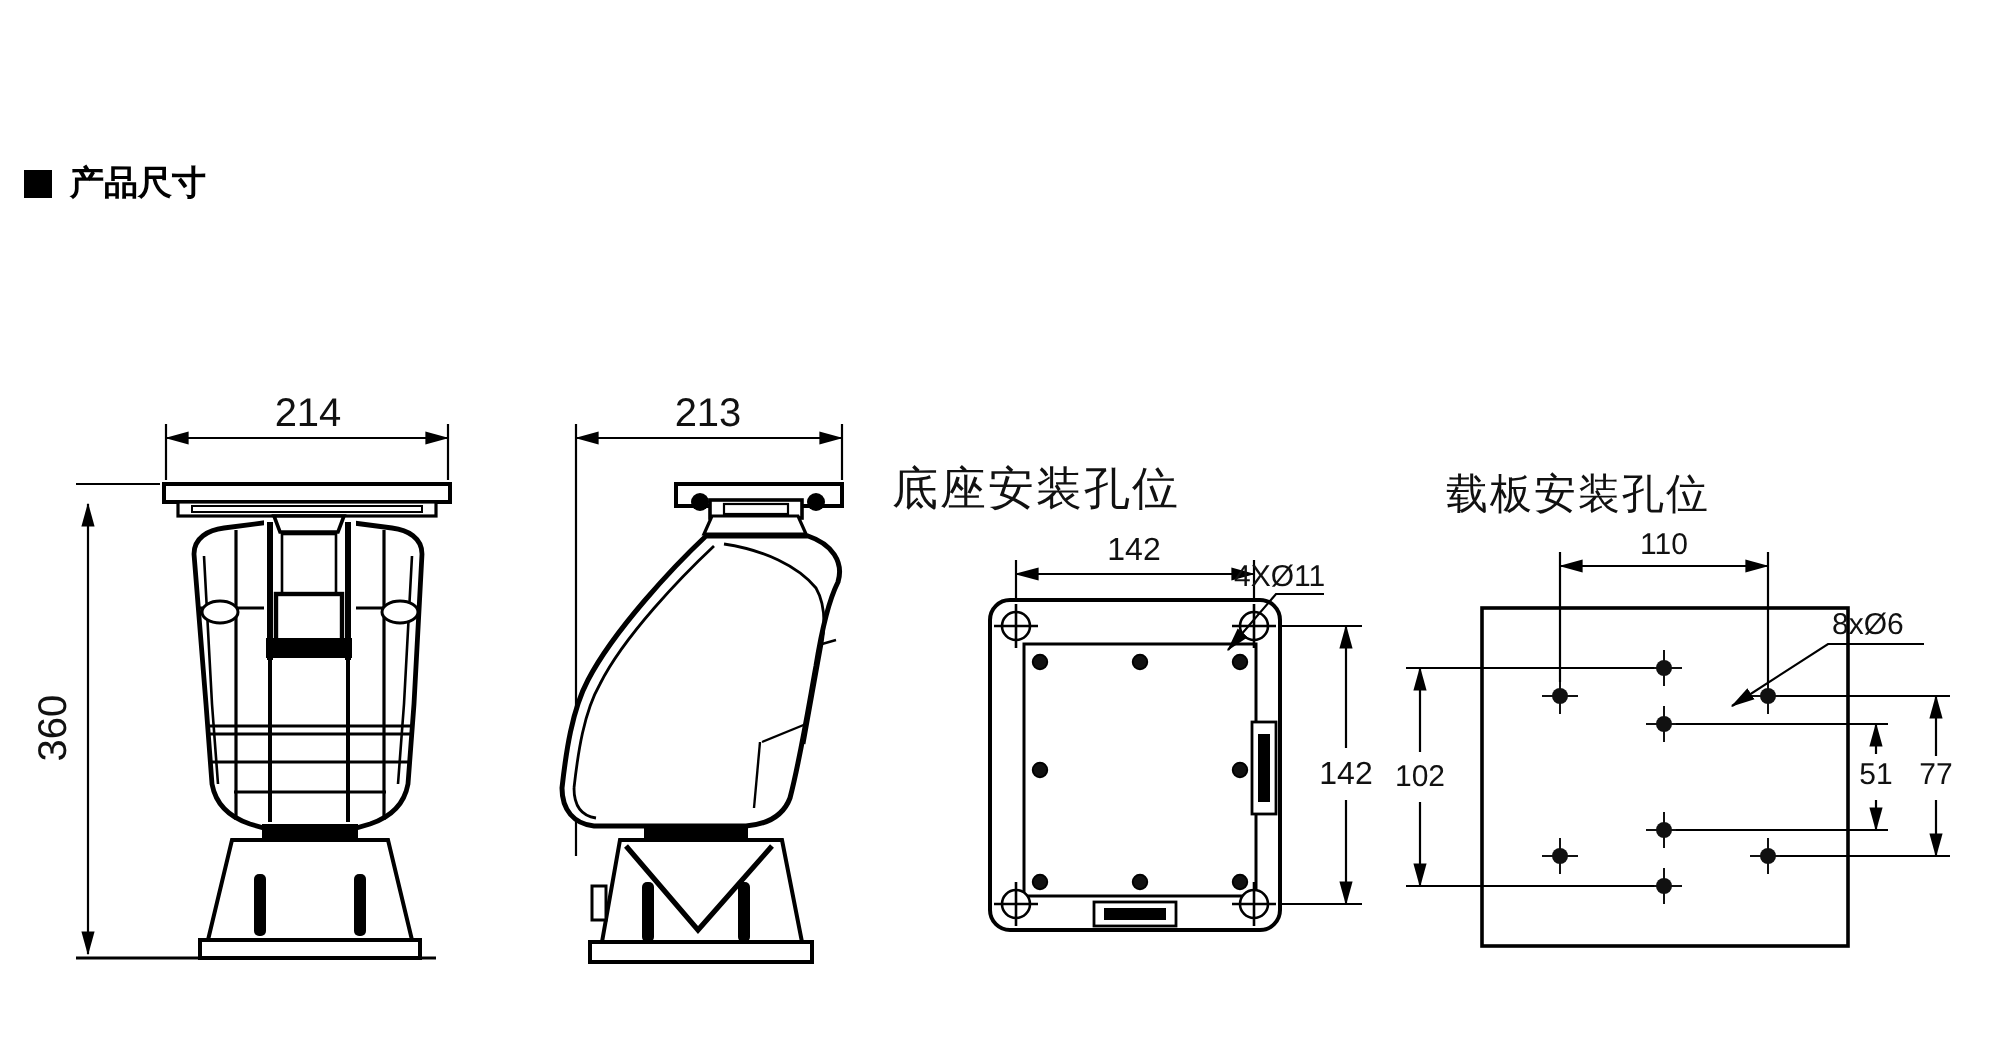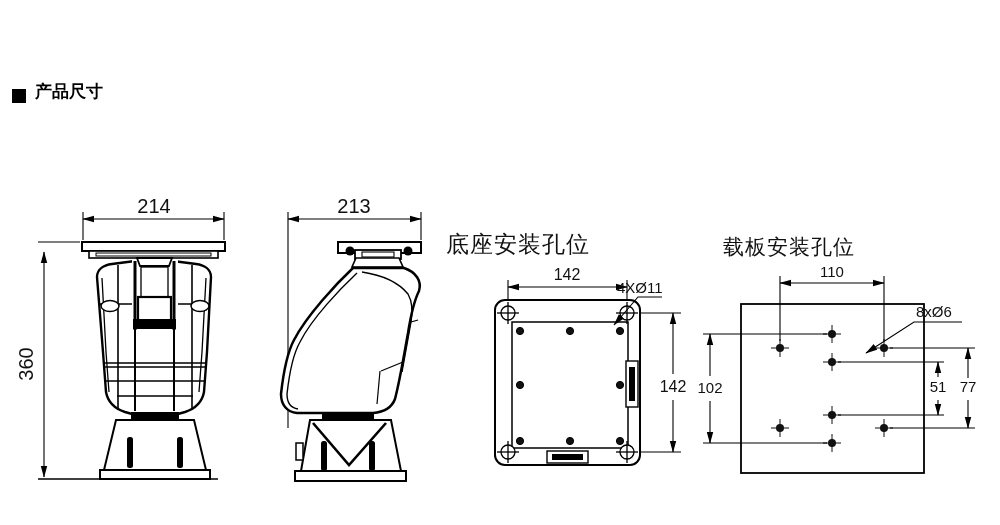--- a/index.html
+++ b/index.html
@@ -1,18 +1,18 @@
 <!DOCTYPE html>
 <html><head>
 <meta charset="utf-8">
 <style>
   html,body{margin:0;padding:0;background:#ffffff;}
   .stage{position:relative;width:1000px;height:525px;background:#fff;overflow:hidden;
          font-family:"Liberation Sans", sans-serif;}
-  .title{position:absolute;left:12px;top:80px;display:flex;align-items:flex-end;gap:9px;
+  .title{position:absolute;left:12px;top:80px;display:flex;align-items:center;gap:9px;
          font-size:17px;font-weight:bold;color:#000;}
   .title .sq{display:inline-block;width:14px;height:14px;background:#000;}
   svg text{fill:#111;}
   .dim{font-size:16px;}
   .dim-sm{font-size:15px;}
   .lbl-serif{font-family:"DejaVu Serif", serif;font-size:23px;letter-spacing:1px;}
   .lbl-sans{font-family:"Liberation Sans", sans-serif;font-size:21px;letter-spacing:1px;}
   .big{font-size:20px;}
 </style>
 </head>

